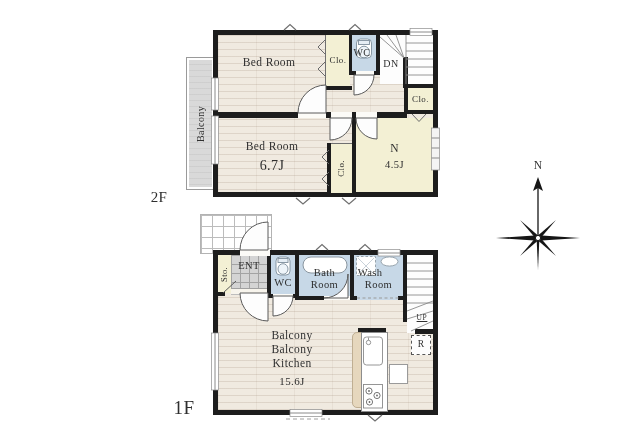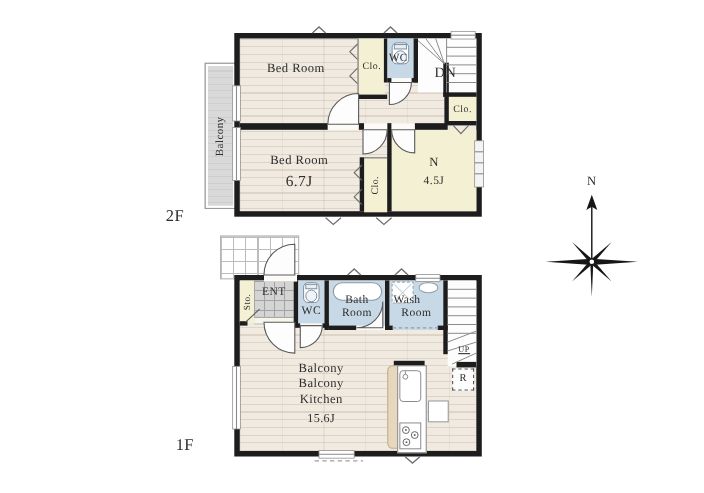--- a/index.html
+++ b/index.html
@@ -80,21 +80,21 @@
   <div class="gap" style="left:298px;top:112px;width:28px;height:6px;"></div>
   <div class="gap" style="left:331px;top:112px;width:21px;height:6px;"></div>
   <div class="gap" style="left:356px;top:112px;width:21px;height:6px;"></div>
   <div class="gap" style="left:356px;top:71px;width:18px;height:4px;"></div>
 
   <div class="lbl" style="left:138px;top:190px;width:42px;font-size:15px;">2F</div>
   <div class="lbl" style="left:213px;top:57px;width:112px;font-size:11.5px;">Bed Room</div>
   <div class="lbl" style="left:216px;top:141px;width:112px;font-size:11.5px;">Bed Room</div>
   <div class="lbl" style="left:216px;top:159px;width:112px;font-size:14px;">6.7J</div>
   <div class="lbl" style="left:348px;top:48px;width:28px;font-size:10px;">WC</div>
-  <div class="lbl" style="left:394px;top:59px;width:22px;font-size:13px;letter-spacing:.6px;">DN</div>
+  <div class="lbl" style="left:380px;top:59px;width:22px;font-size:10px;letter-spacing:.6px;">DN</div>
   <div class="lbl" style="left:356px;top:143px;width:77px;font-size:11.5px;">N</div>
   <div class="lbl" style="left:356px;top:160px;width:77px;font-size:10.5px;">4.5J</div>
 
   <div class="porch" style="left:200px;top:214px;width:70px;height:38px;"></div>
 
   <div class="plan" style="left:213px;top:250px;width:225px;height:165px;"></div>
 
   <div class="room cream thinR" style="left:218px;top:255px;width:13px;height:38px;">
     <div class="lbl vtext cc" style="position:absolute;left:0;top:0;width:100%;height:100%;font-size:8.5px;">Sto.</div>
   </div>
@@ -122,21 +122,21 @@
   <div class="gap" style="left:273px;top:294px;width:20px;height:4px;"></div>
   <div class="gap" style="left:324px;top:296px;width:26px;height:4px;"></div>
 
   <div class="counter-tan" style="left:352px;top:332px;width:10px;height:74px;"></div>
   <div class="counter" style="left:361px;top:332px;width:25px;height:78px;"></div>
   <div class="island" style="left:389px;top:364px;width:17px;height:18px;"></div>
   <div class="rbox cc" style="left:411px;top:335px;width:18px;height:18px;">
     <span class="lbl" style="position:static;font-size:9.5px;">R</span>
   </div>
 
-  <div class="lbl" style="left:147px;top:398px;width:42px;font-size:15px;text-align:center;">1F</div>
+  <div class="lbl" style="left:163px;top:398px;width:42px;font-size:19px;text-align:center;">1F</div>
   <div class="lbl" style="left:231px;top:261px;width:36px;font-size:10.5px;">ENT</div>
   <div class="lbl" style="left:267px;top:278px;width:32px;font-size:10.5px;">WC</div>
   <div class="lbl" style="left:299px;top:268px;width:51px;font-size:10.5px;">Bath</div>
   <div class="lbl" style="left:299px;top:280px;width:51px;font-size:10.5px;">Room</div>
   <div class="lbl" style="left:354px;top:268px;width:32px;font-size:10.5px;">Wash</div>
   <div class="lbl" style="left:354px;top:280px;width:49px;font-size:10.5px;">Room</div>
   <div class="lbl" style="left:410px;top:314px;width:24px;font-size:7.5px;letter-spacing:.6px;text-decoration:underline;">UP</div>
   <div class="lbl" style="left:247px;top:330px;width:90px;font-size:11.5px;">Balcony</div>
   <div class="lbl" style="left:247px;top:344px;width:90px;font-size:11.5px;">Balcony</div>
   <div class="lbl" style="left:247px;top:358px;width:90px;font-size:11.5px;">Kitchen</div>

